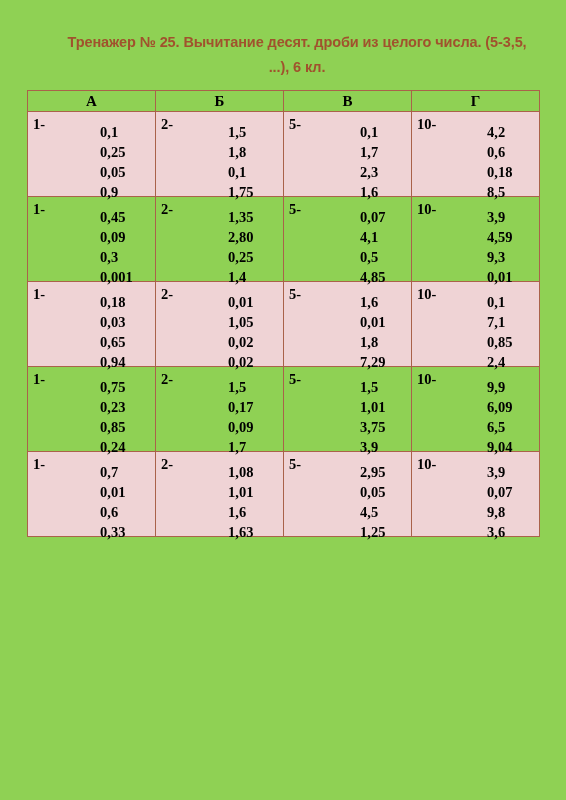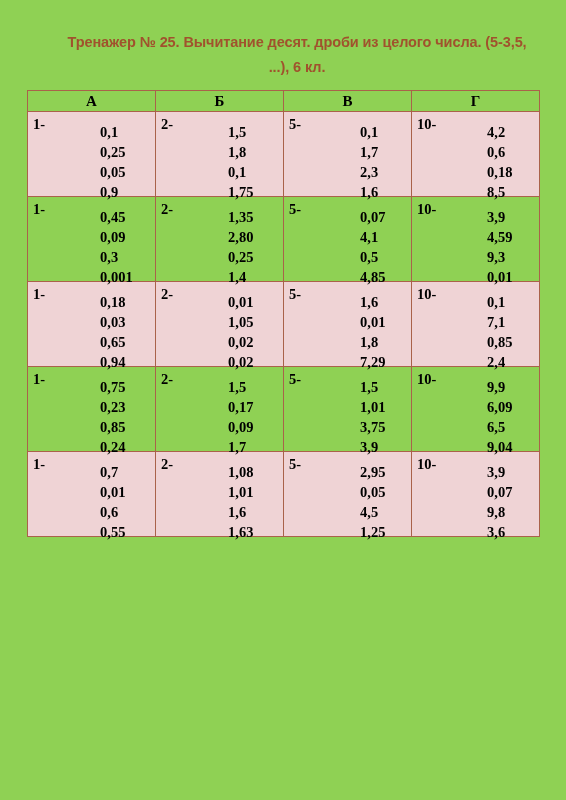--- a/index.html
+++ b/index.html
@@ -304,21 +304,21 @@
           </td>
         </tr>
         <tr class="pink">
           <td class="col-a" style="border-color: rgb(169, 98, 74); background: rgb(239, 211, 213);">
             <div class="cellwrap">
               <div class="prefix">1-</div>
               <div class="nums">
                 <span>0,7</span>
                 <span>0,01</span>
                 <span>0,6</span>
-                <span>0,55</span>
+                <span>0,33</span>
               </div>
             </div>
           </td>
           <td class="col-b" style="border-color: rgb(169, 98, 74); background: rgb(239, 211, 213);">
             <div class="cellwrap">
               <div class="prefix">2-</div>
               <div class="nums">
                 <span>1,08</span>
                 <span>1,01</span>
                 <span>1,6</span>

